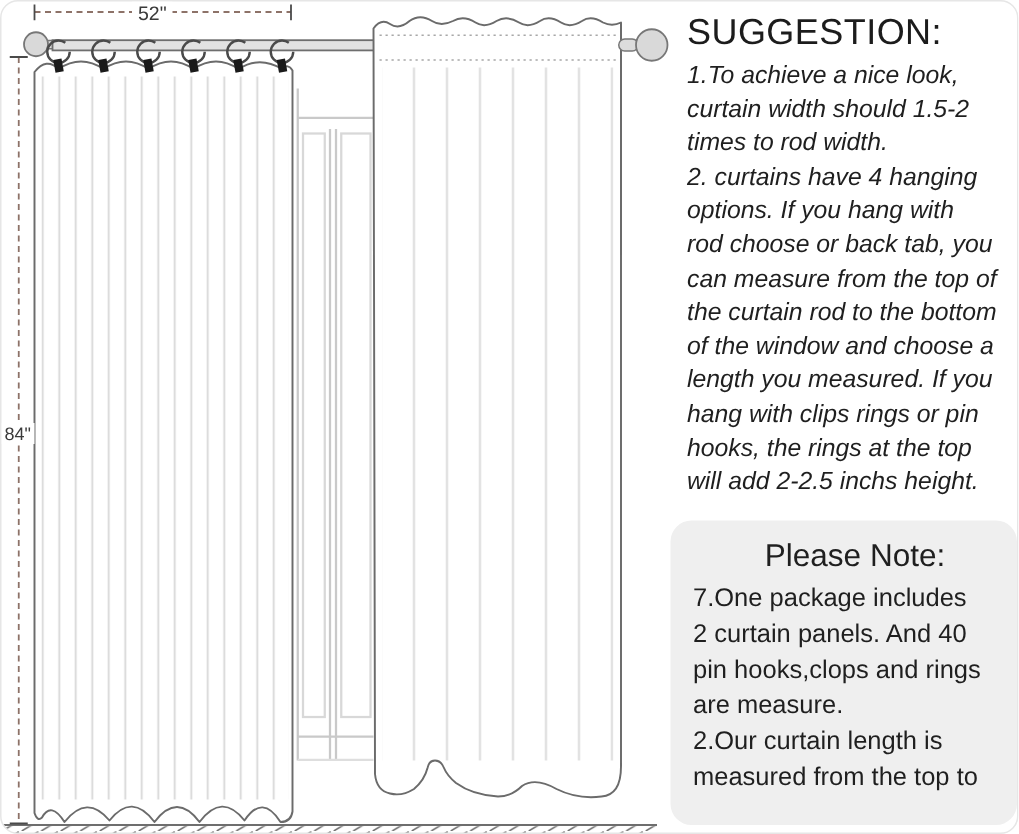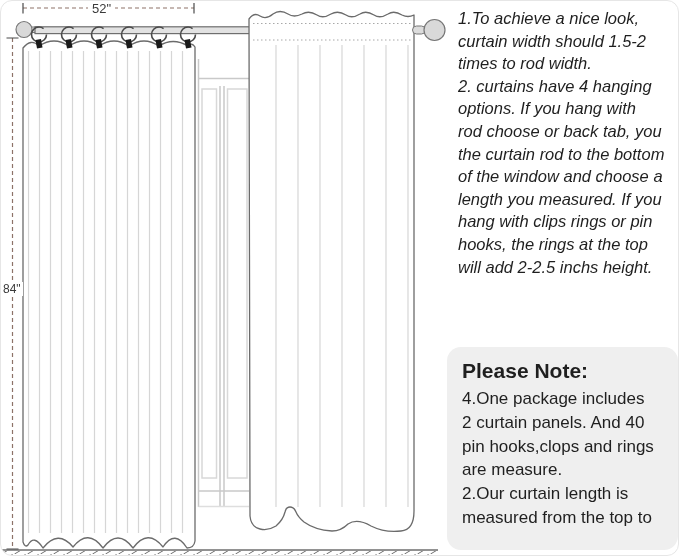--- a/index.html
+++ b/index.html
@@ -18,21 +18,21 @@
   #text-col{position:absolute;left:457px;top:6px;width:222px;color:#1f1f1f;}
   #suggestion-title{
     font-size:24px;font-weight:400;letter-spacing:.3px;line-height:30px;margin:0 0 2px 0;color:#1c1c1c;
   }
   .sg-line{font-size:16.5px;line-height:22.6px;white-space:nowrap;font-weight:400;font-style:italic;}
   #note-box{
     position:absolute;left:446px;top:346px;width:231px;height:203px;
     background:#efefef;border-radius:14px;padding:11px 0 0 15px;box-sizing:border-box;
     color:#1f1f1f;
   }
-  #note-title{font-size:21px;font-weight:700;line-height:26px;margin:0 0 3px 0;}
+  #note-title{font-size:21px;font-weight:400;line-height:26px;margin:0 0 3px 0;text-align:center;}
   .note-line{font-size:17px;line-height:23.8px;white-space:nowrap;}
 </style>
 </head>
 <body>
 
 <div id="stage">
 
   <svg id="diagram-svg" width="679" height="556" viewBox="0 0 679 556">
     <defs>
       <pattern id="foldL" width="11" height="10" patternUnits="userSpaceOnUse">
@@ -126,37 +126,39 @@
       <line x1="11.5" y1="37" x2="11.5" y2="548" stroke="#8d7268" stroke-width="1.2" stroke-dasharray="4 3"></line>
       <line x1="5.5" y1="37" x2="17.5" y2="37" stroke="#4a4a4a" stroke-width="1.2"></line>
       <line x1="5.5" y1="548" x2="17.5" y2="548" stroke="#4a4a4a" stroke-width="1.2"></line>
     </g>
   </svg>
 
   <span id="rod-width-label" class="dim-label">52"</span>
   <span id="curtain-length-label" class="dim-label">84"</span>
 
   <div id="text-col">
+    <h1 id="suggestion-title">SUGGESTION:</h1>
     <div class="sg-line">1.To achieve a nice look,</div>
     <div class="sg-line">curtain width should 1.5-2</div>
     <div class="sg-line">times to rod width.</div>
     <div class="sg-line">2. curtains have 4 hanging</div>
     <div class="sg-line">options. If you hang with</div>
     <div class="sg-line">rod choose or back tab, you</div>
+    <div class="sg-line">can measure from the top of</div>
     <div class="sg-line">the curtain rod to the bottom</div>
     <div class="sg-line">of the window and choose a</div>
     <div class="sg-line">length you measured. If you</div>
     <div class="sg-line">hang with clips rings or pin</div>
     <div class="sg-line">hooks, the rings at the top</div>
     <div class="sg-line">will add 2-2.5 inchs height.</div>
   </div>
 
   <div id="note-box">
     <h2 id="note-title">Please Note:</h2>
-    <div class="note-line">4.One package includes</div>
+    <div class="note-line">7.One package includes</div>
     <div class="note-line">2 curtain panels. And 40</div>
     <div class="note-line">pin hooks,clops and rings</div>
     <div class="note-line">are measure.</div>
     <div class="note-line">2.Our curtain length is</div>
     <div class="note-line">measured from the top to</div>
   </div>
 
 </div>
 
 </body></html>

